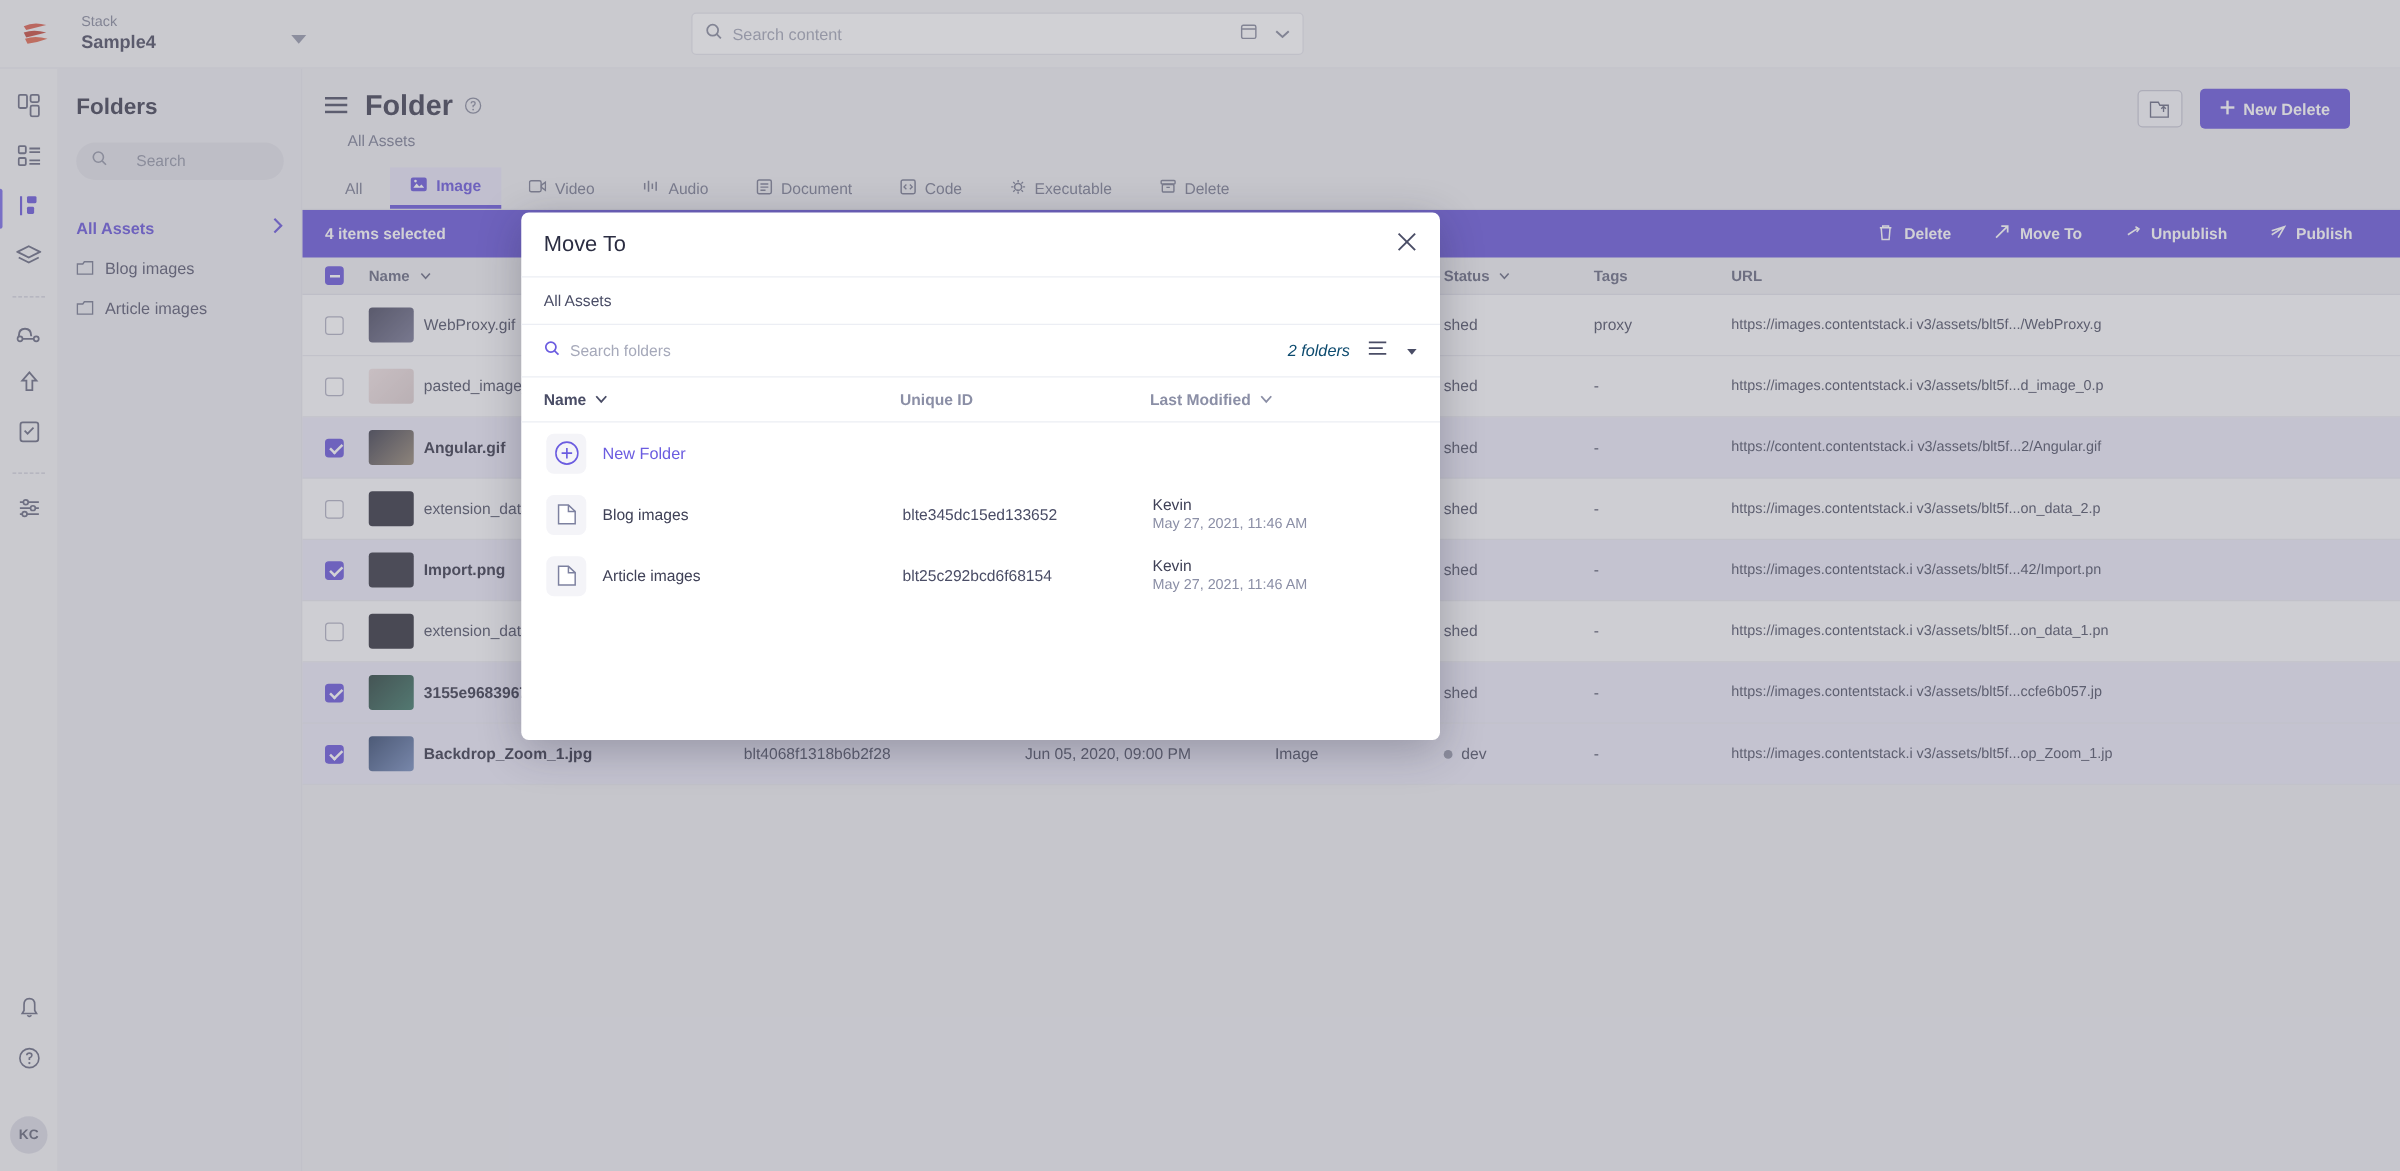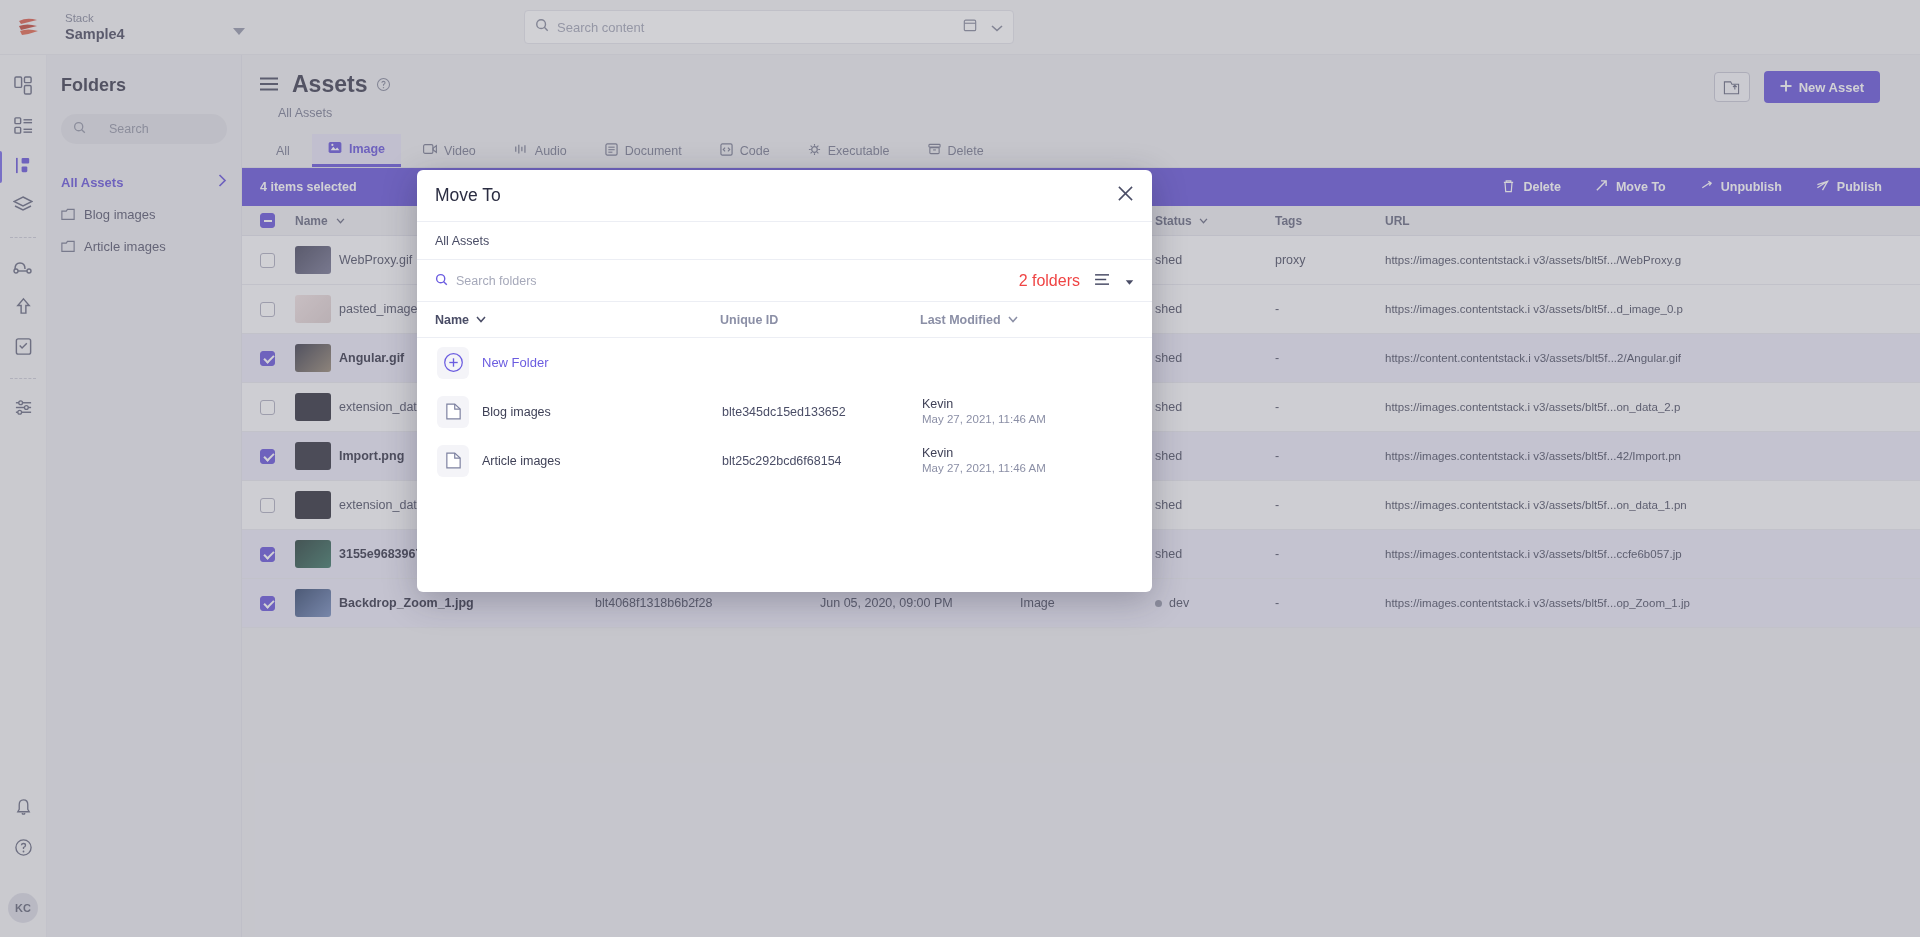--- a/index.html
+++ b/index.html
@@ -24,21 +24,21 @@
   .logo svg { display: block; }
   .stack-box { margin-left: 10px; width: 200px; position: relative; }
   .stack-label { font-size: 11.5px; color: #7c7f93; line-height: 14px; }
   .stack-name { font-size: 14.5px; font-weight: bold; color: #3b3b52; line-height: 18px; }
   .stack-caret {
     position: absolute; right: 20px; top: 17px;
     width: 0; height: 0; border-left: 6px solid transparent;
     border-right: 6px solid transparent; border-top: 7px solid #8c8fa3;
   }
   .topsearch {
-    position: absolute; left: 524px; top: 10px; width: 490px; height: 34px;
+    position: absolute; left: 553px; top: 10px; width: 490px; height: 34px;
     background: #fff; border: 1px solid #e3e3ea; border-radius: 4px;
     display: flex; align-items: center; padding: 0 10px;
   }
   .topsearch .mag { margin-right: 8px; }
   .topsearch .ph { font-size: 13px; color: #9b9eb0; }
   .topsearch .rightic { margin-left: auto; display: flex; align-items: center; gap: 14px; }
 
   
   .rail {
     position: absolute; top: 55px; left: 0; width: 47px; height: 882px;
@@ -167,21 +167,21 @@
   .m-crumb {
     height: 38px; display: flex; align-items: center; padding: 0 18px;
     font-size: 12.5px; color: #4a4d66; border-bottom: 1px solid #eceef4;
   }
   .m-search {
     height: 42px; display: flex; align-items: center; padding: 0 18px;
     border-bottom: 1px solid #eceef4;
   }
   .m-search .ph { font-size: 12.5px; color: #a6a9ba; margin-left: 8px; }
   .m-search .right { margin-left: auto; display: flex; align-items: center; gap: 14px; }
-  .m-count { font-size: 16px; color: #ef4444; }
+  .m-count { font-size: 13px; color: #0c4a6e; font-style: italic; }
   .m-tblhead {
     height: 36px; display: flex; align-items: center; padding: 0 18px;
     font-size: 12.5px; font-weight: bold; color: #8b8fa6; border-bottom: 1px solid #eceef4;
   }
   .m-c-name { width: 285px; display: flex; align-items: center; gap: 7px; color: #4a4d66; }
   .m-c-uid  { width: 200px; }
   .m-c-mod  { flex: 1; display: flex; align-items: center; gap: 7px; }
   .m-body { flex: 1; overflow: hidden; }
   .m-row { height: 49px; display: flex; align-items: center; padding: 0 20px; font-size: 12.5px; color: #3f4157; }
   .folder-tile {
@@ -387,21 +387,21 @@
       <div class="main-head">
         <span class="hamburger">
           <svg width="18" height="14" viewBox="0 0 18 14">
               <line x1="0" y1="1.5" x2="18" y2="1.5" stroke="#3d3f56" stroke-width="2"></line>
               <line x1="0" y1="7" x2="18" y2="7" stroke="#3d3f56" stroke-width="2"></line>
               <line x1="0" y1="12.5" x2="18" y2="12.5" stroke="#3d3f56" stroke-width="2"></line>
             </svg>
         </span>
         <div>
           <div class="page-title">
-            <span>Assets</span>
+            <span>Folder</span>
             <span class="q">
               <svg width="15" height="15" viewBox="0 0 20 20">
                   <circle cx="10" cy="10" r="8" fill="none" stroke="#7c7f93" stroke-width="1.4"></circle>
                   <path d="M7.8 7.6 Q8 5.8 10 5.8 Q12.1 5.8 12.1 7.6 Q12.1 9.2 10 10 V11.6" fill="none" stroke="#7c7f93" stroke-width="1.4"></path>
                   <circle cx="10" cy="14.2" r="0.95" fill="#7c7f93"></circle>
                 </svg>
             </span>
           </div>
         </div>
         <div class="head-right">
@@ -411,21 +411,21 @@
                 <path d="M14 11.5 L14 6.5 M11.8 8.4 L14 6.2 L16.2 8.4" fill="none" stroke="#5a5d75" stroke-width="1.3"></path>
               </svg>
           </div>
           <div class="btn-primary">
             <span>
               <svg width="12" height="12" viewBox="0 0 12 12">
                   <line x1="6" y1="0.5" x2="6" y2="11.5" stroke="#fff" stroke-width="1.9"></line>
                   <line x1="0.5" y1="6" x2="11.5" y2="6" stroke="#fff" stroke-width="1.9"></line>
                 </svg>
             </span>
-            <span>New Asset</span>
+            <span>New Delete</span>
           </div>
         </div>
       </div>
       <div class="breadcrumb">All Assets</div>
 
       <div class="tabs">
         <div class="tab">
             <span>All</span>
           </div>
         <div class="tab active">

